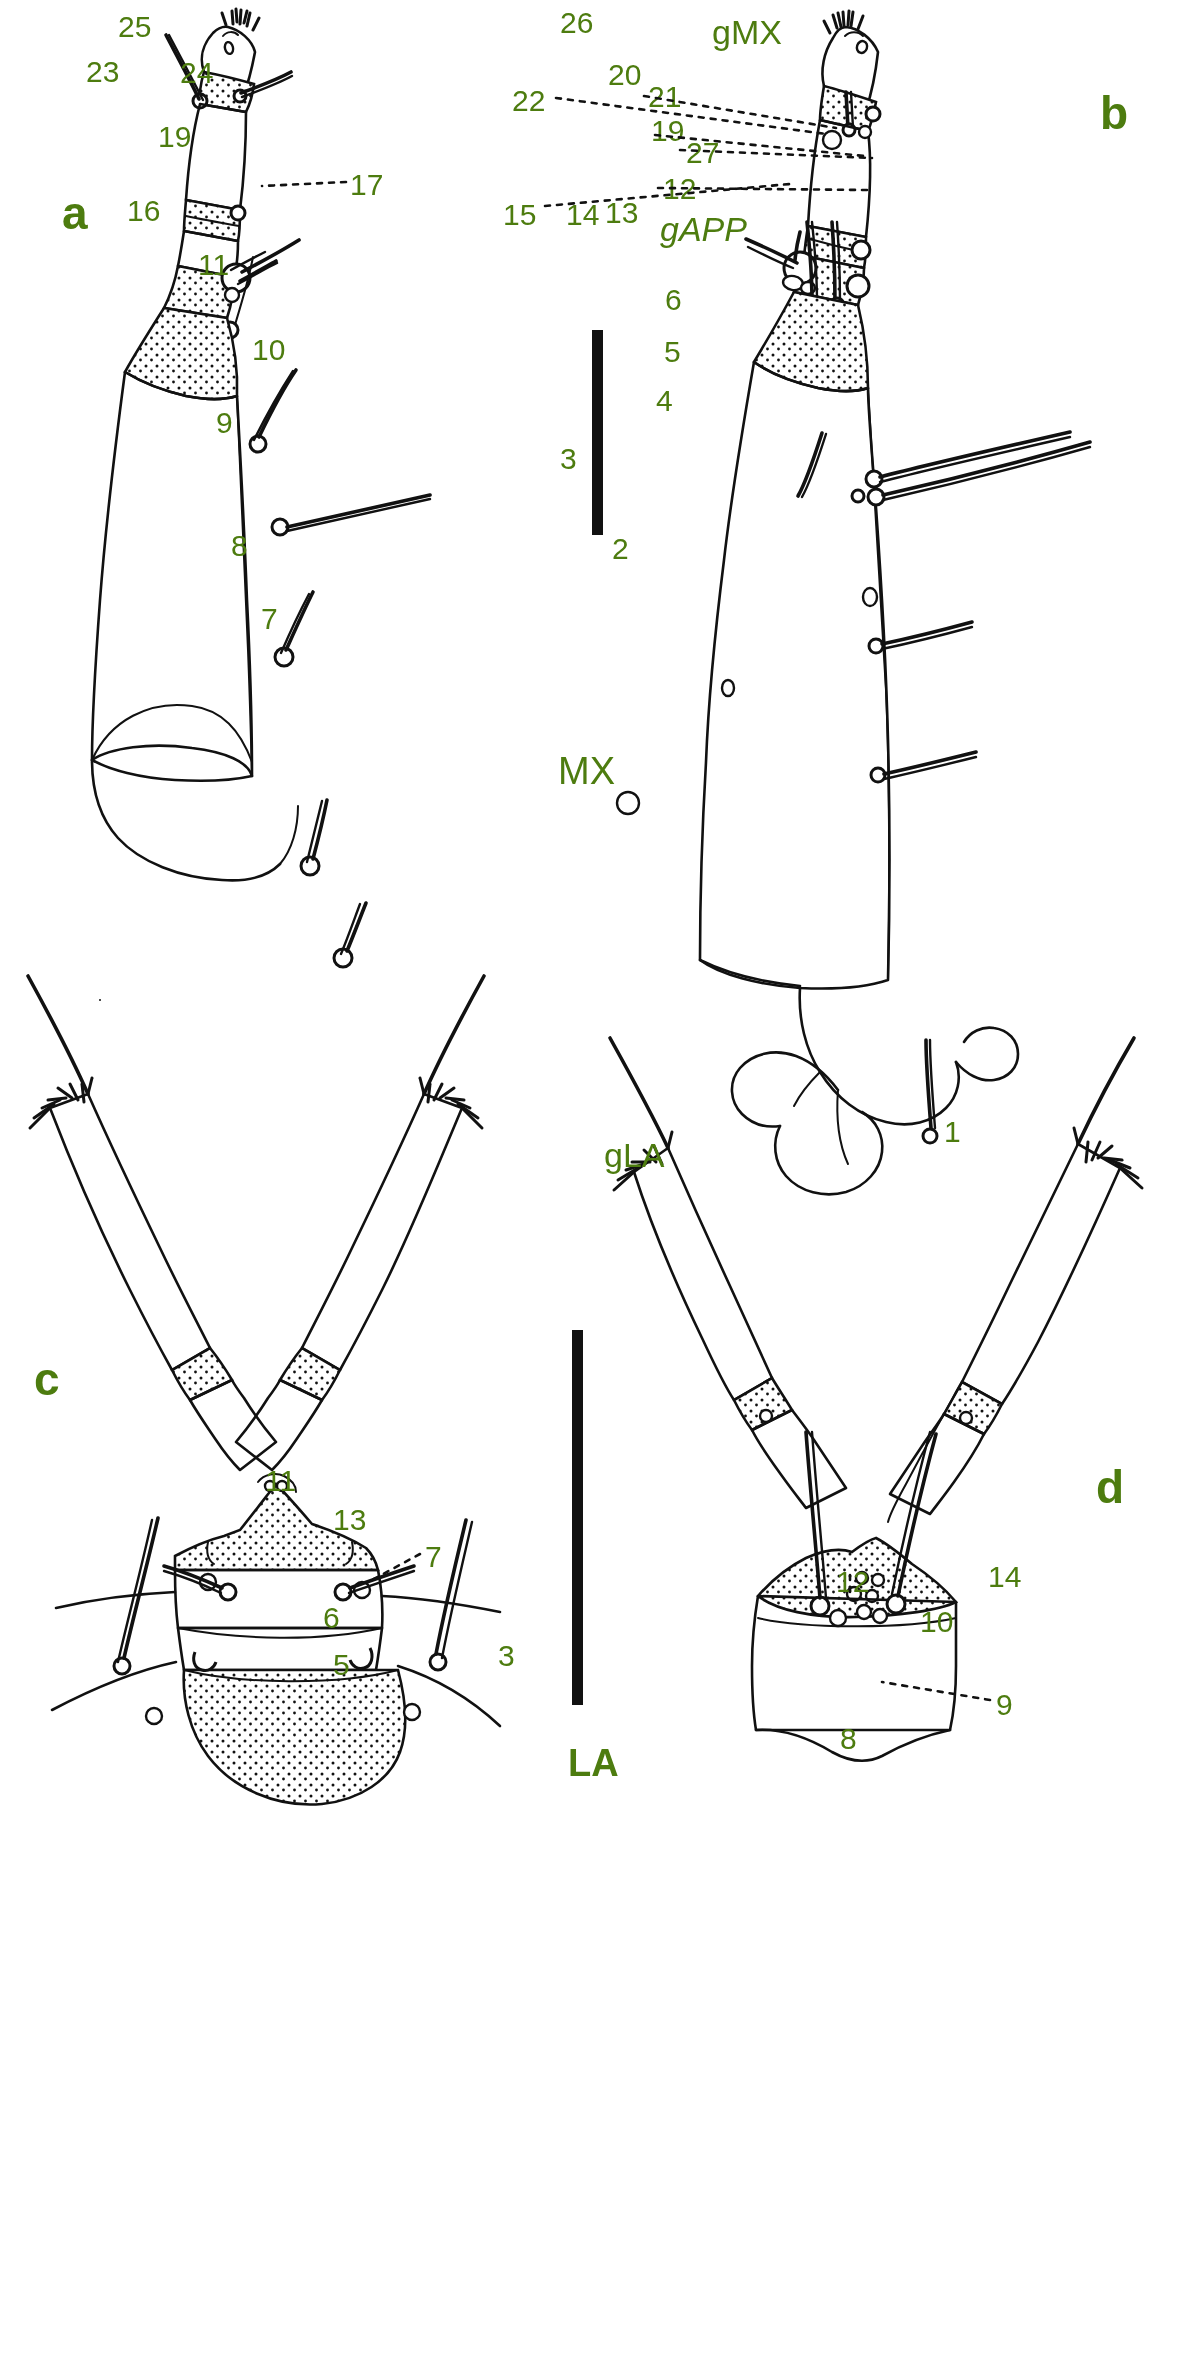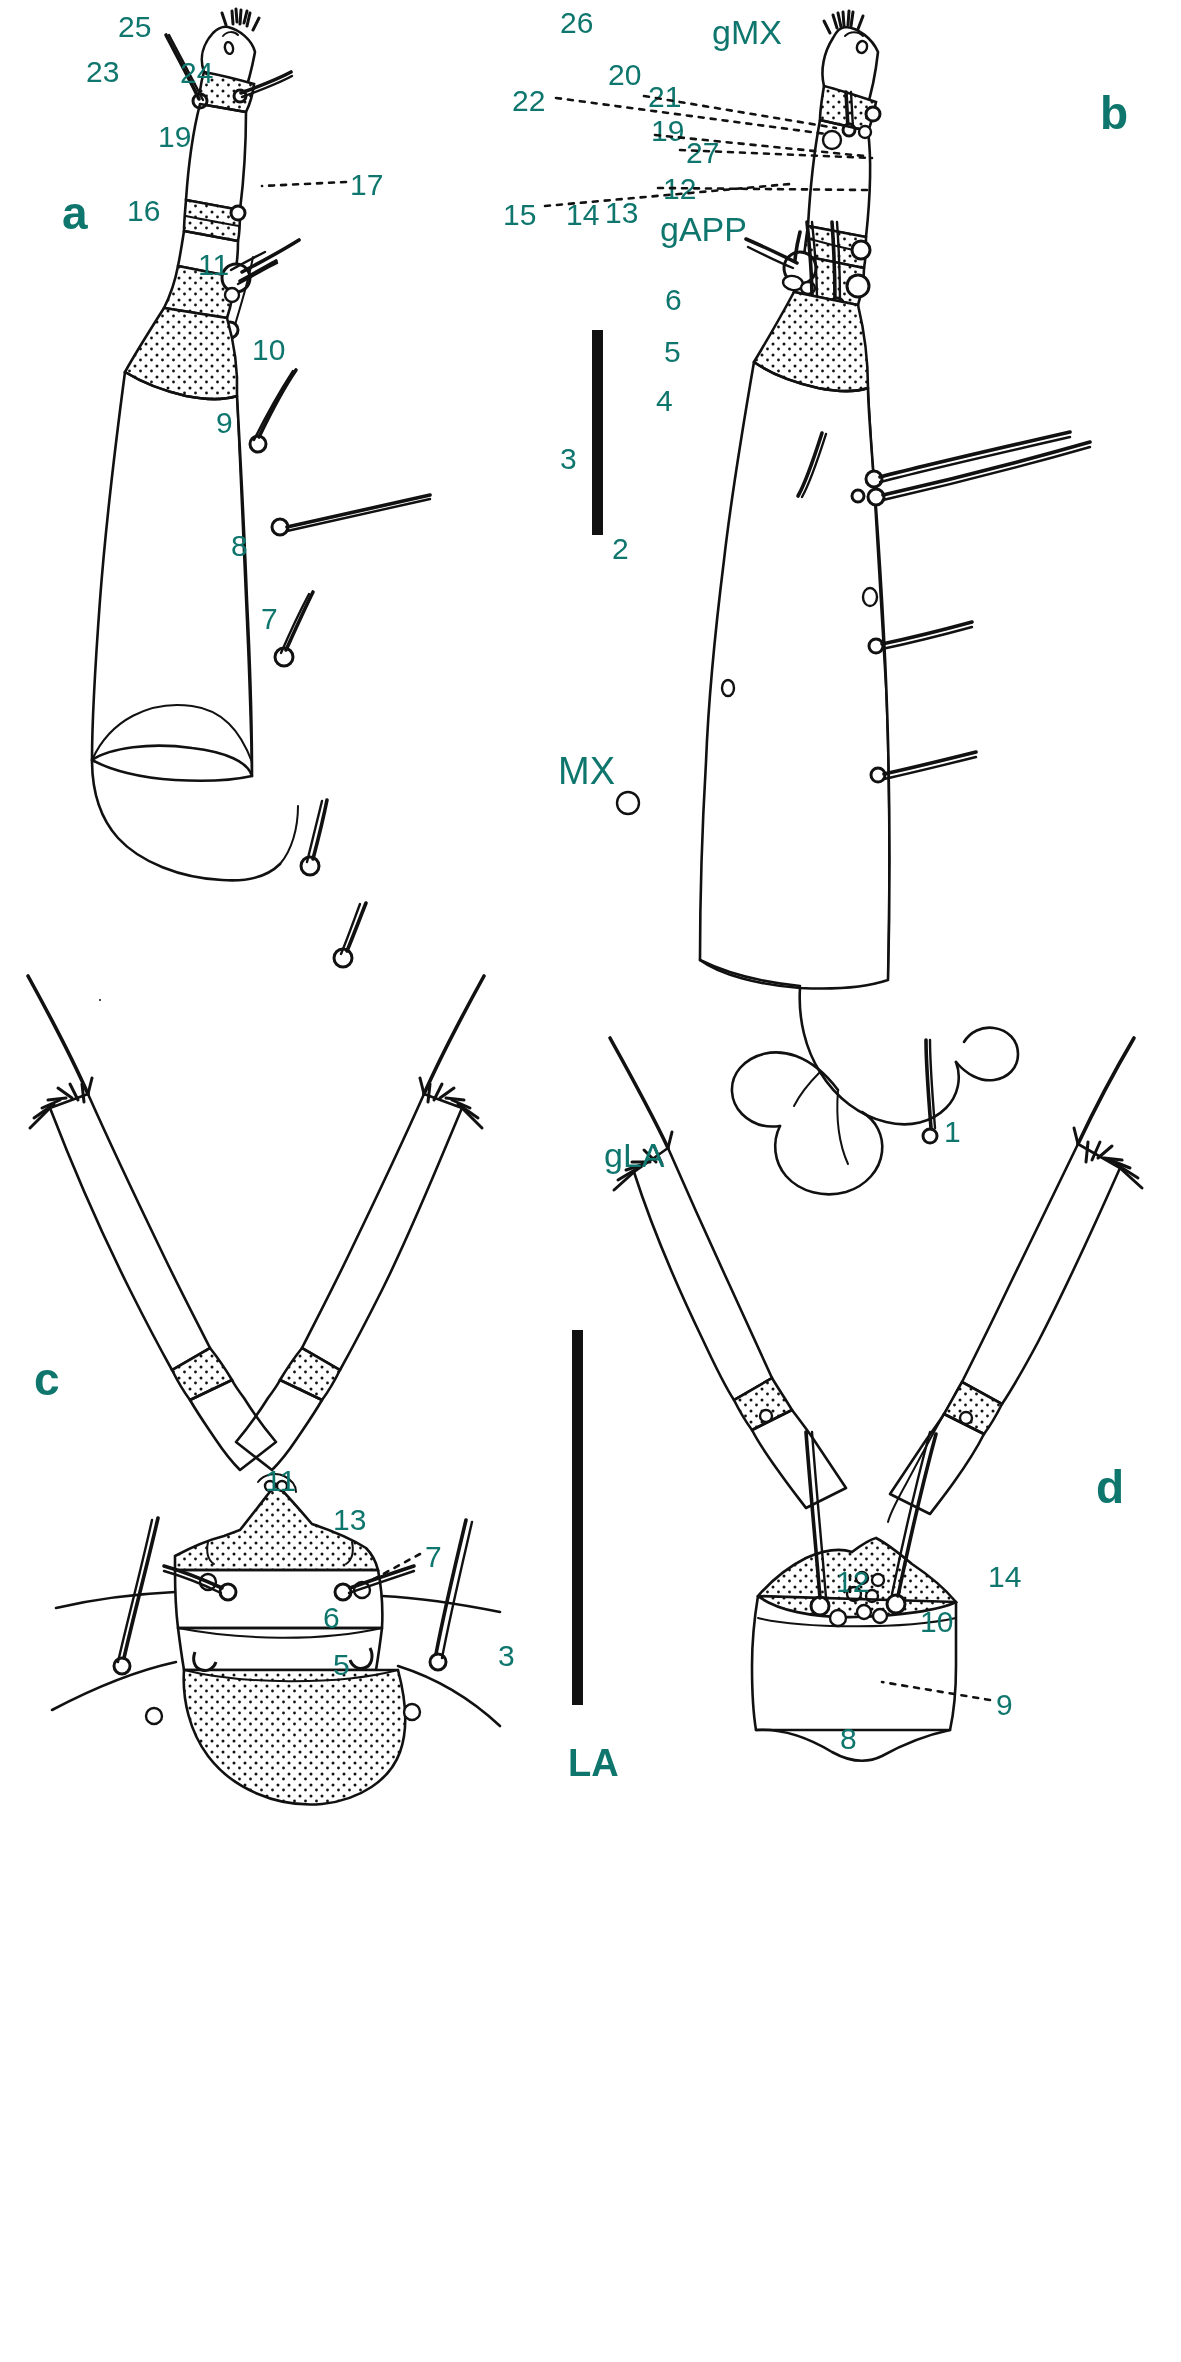--- a/index.html
+++ b/index.html
@@ -18,21 +18,21 @@
   #plate svg.art{
     position:absolute;
     left:0; top:0;
     width:1181px;
     height:2362px;
     pointer-events:none;
   }
   
   .lbl{
     position:absolute;
-    color:#0f766e;
+    color:#4d7c0f;
     font-family:"Liberation Sans", sans-serif;
     line-height:1;
     white-space:nowrap;
     user-select:none;
   }
   .num{ font-size:30px; font-weight:400; }
   .panel-letter{ font-size:46px; font-weight:700; }
   .grp{ font-size:34px; font-weight:400; }
   .scalename{ font-size:38px; font-weight:400;margin-top:32px; }
 
@@ -424,21 +424,21 @@
     </g>
   </svg>
 
   <div class="scalebar" style="left:592px; top:330px; width:11px; height:205px;"></div>
   <div class="scalebar" style="left:572px; top:1330px; width:11px; height:375px;"></div>
 
   <div class="lbl scalename" style="left:558px; top:720px;">MX</div>
   <div class="lbl scalename" style="left:568px; top:1712px;font-weight:bold;">LA</div>
 
   <div class="lbl grp" style="left:712px; top:15px;">gMX</div>
-  <div class="lbl grp" style="left:660px; top:212px;">gAPP</div>
+  <div class="lbl grp" style="left:660px; top:212px;font-style:italic;">gAPP</div>
   <div class="lbl grp" style="left:604px; top:1138px;">gLA</div>
 
   <div class="lbl panel-letter" style="left:62px; top:190px;">a</div>
   <div class="lbl panel-letter" style="left:1100px; top:90px;">b</div>
   <div class="lbl panel-letter" style="left:34px; top:1356px;">c</div>
   <div class="lbl panel-letter" style="left:1096px; top:1464px;">d</div>
 
   <div class="lbl num" style="left:118px; top:12px;">25</div>
   <div class="lbl num" style="left:86px; top:57px;">23</div>
   <div class="lbl num" style="left:180px; top:58px;">24</div>

